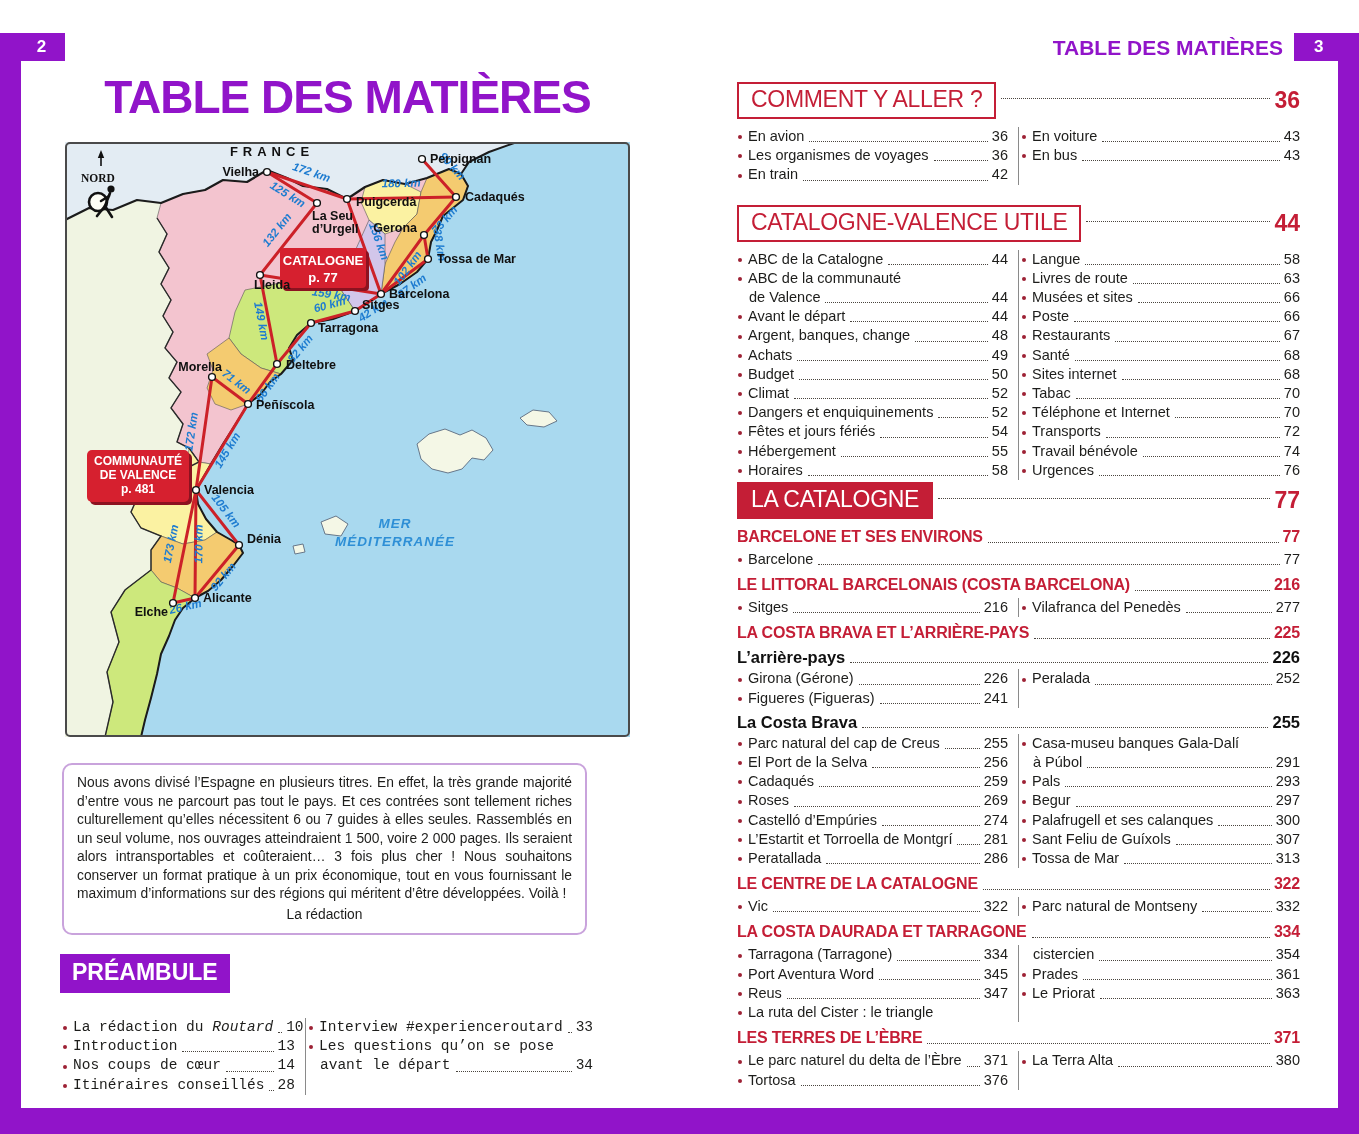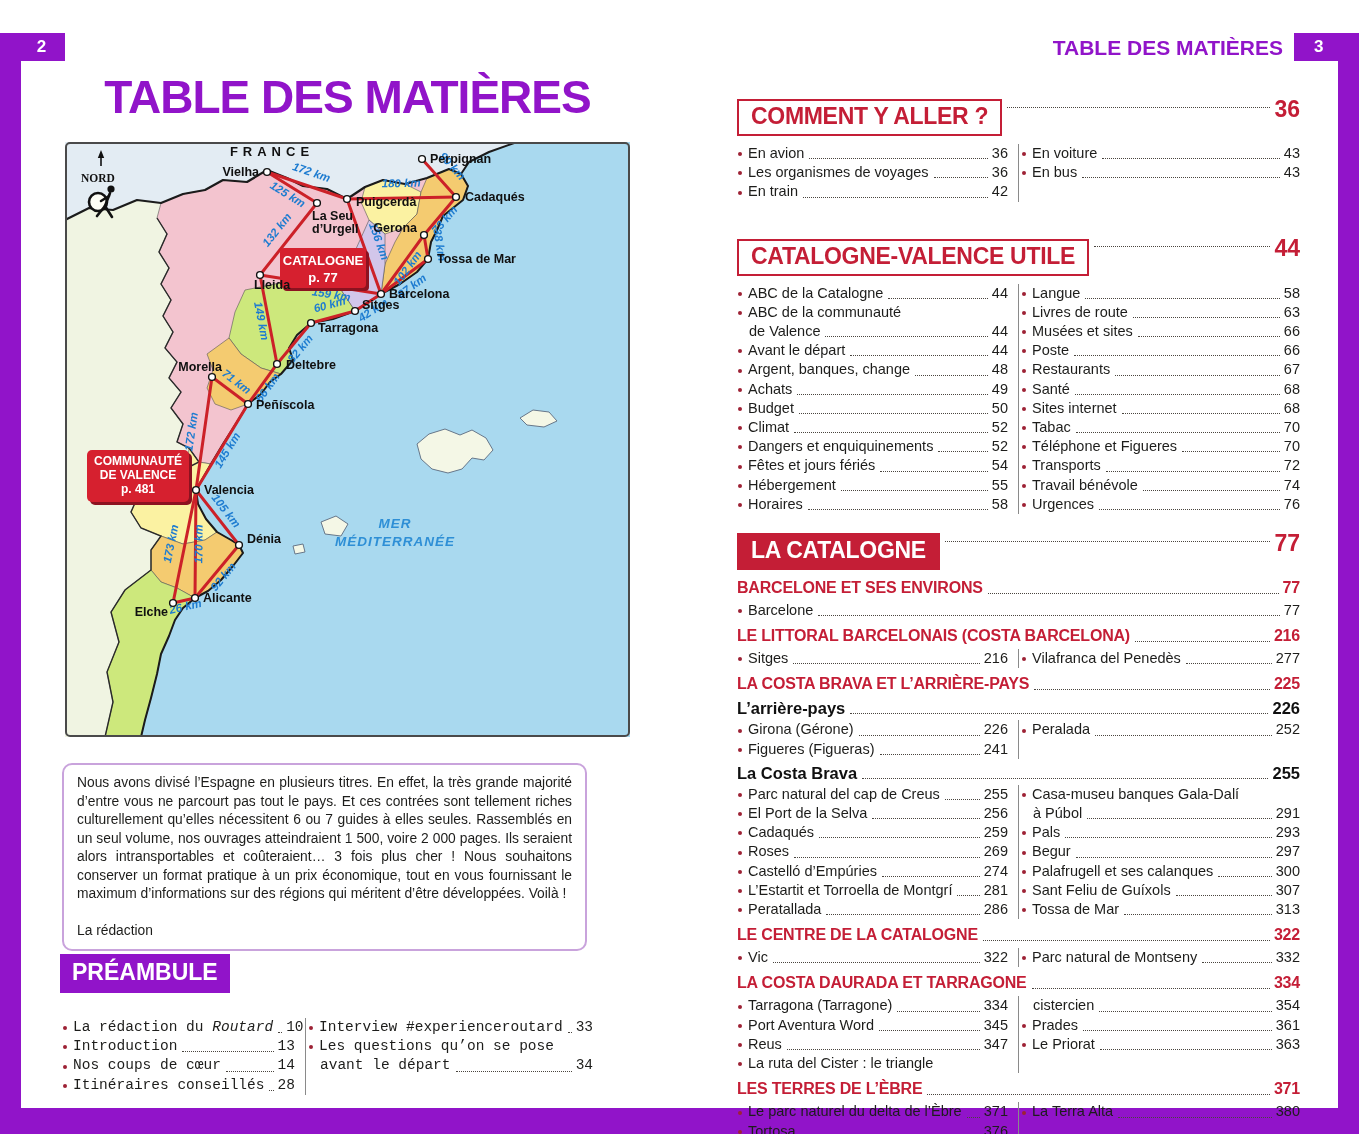--- a/index.html
+++ b/index.html
@@ -22,34 +22,34 @@
   .tab-left{left:0;text-align:center;padding-left:18px;width:47px;}
   .tab-right{left:1294px;text-align:left;padding-left:20px;width:45px;}
   
   .lp-title{position:absolute;left:65px;top:70px;width:565px;margin:0;text-align:center;
             font-size:46px;font-weight:800;letter-spacing:-1px;color:var(--purple);}
   .map-fig{position:absolute;left:65px;top:142px;width:565px;height:595px;margin:0;}
   .intro-box{position:absolute;left:62px;top:763px;width:525px;box-sizing:border-box;
              border:2px solid #c9a3dc;border-radius:10px;padding:9px 13px;
              font-size:13.8px;line-height:18.5px;color:var(--ink);text-align:justify;}
   .intro-box p{margin:0;}
-  .intro-box .sig{text-align:left;margin-top:18px;}
+  .intro-box .sig{text-align:center;margin-top:2px;}
   .preamble-head{position:absolute;left:60px;top:954px;background:var(--purple);color:#fff;
                  font-size:23px;font-weight:800;padding:5px 12px 7px;}
   .preamble-cols{position:absolute;left:62px;top:1018px;width:503px;font-family:Liberation Mono, monospace;}
   .preamble-cols .two-col{grid-template-columns:243px 1fr;}
   
   .rp-header{position:absolute;right:76px;top:36px;font-size:21px;font-weight:800;color:var(--purple);}
   .sections{position:absolute;left:737px;top:82px;width:563px;}
   .section{margin:0;}
   .sections>.section:nth-child(2){margin-top:20px;}
   .sections>.section:nth-child(3){margin-top:2px;}
   .sec-head{display:flex;align-items:center;margin-bottom:8px;}
-  .sec-box{border:2px solid var(--red);color:var(--red);font-size:23px;font-weight:700;
-           padding:2px 12px 4px;letter-spacing:-0.3px;white-space:nowrap;margin-top:17px;}
+  .sec-box{border:2px solid var(--red);color:var(--red);font-size:23px;font-weight:400;
+           padding:2px 12px 4px;letter-spacing:-0.3px;white-space:nowrap;}
   .sec-box.filled{background:var(--red);color:#fff;}
   .sec-head .pg{font-size:23px;font-weight:800;color:var(--red);}
   
   .row-red,.row-bold{display:flex;align-items:flex-end;white-space:nowrap;}
   .row-red{color:var(--red);font-weight:800;font-size:16px;line-height:20px;margin:6px 0 3px;letter-spacing:-0.2px;}
   .row-red .pg{color:var(--red);}
   .row-bold{color:#101010;font-weight:800;font-size:16.5px;line-height:20px;margin:4px 0 2px;}
   .toc-item{display:flex;align-items:flex-end;font-size:14.5px;line-height:19.2px;
             color:var(--ink);white-space:nowrap;}
   .blt{flex:none;width:4px;height:4px;border-radius:50%;background:#9d2235;margin:0 6px 7px 1px;}
@@ -456,21 +456,21 @@
                 <span class="pg">68</span>
               </div>
               <div class="toc-item">
                 <span class="blt"></span>
                 <span class="lbl">Tabac</span>
                 <span class="dots"></span>
                 <span class="pg">70</span>
               </div>
               <div class="toc-item">
                 <span class="blt"></span>
-                <span class="lbl">Téléphone et Figueres</span>
+                <span class="lbl">Téléphone et Internet</span>
                 <span class="dots"></span>
                 <span class="pg">70</span>
               </div>
               <div class="toc-item">
                 <span class="blt"></span>
                 <span class="lbl">Transports</span>
                 <span class="dots"></span>
                 <span class="pg">72</span>
               </div>
               <div class="toc-item">

